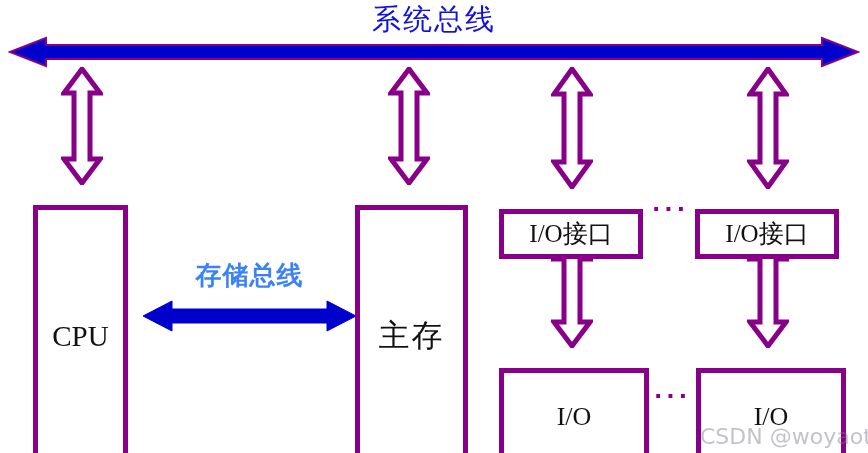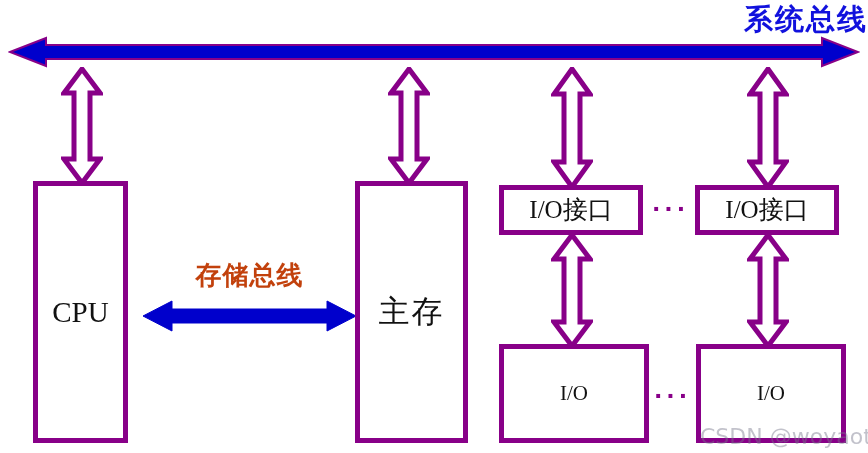--- a/index.html
+++ b/index.html
@@ -15,24 +15,24 @@
     overflow: hidden;
     font-family: "Liberation Serif", "DejaVu Serif", serif;
   }
 
   
   .title {
     position: absolute;
     left: 0;
     top: 2px;
     width: 868px;
-    text-align: right;
+    text-align: center;
     color: #1111dd;
     font-size: 29px;
-    font-weight: bold;
+    font-weight: normal;
     letter-spacing: 2px;
     font-family: "DejaVu Sans", "Liberation Sans", sans-serif;
     line-height: 34px;
     white-space: nowrap;
   }
 
   
   .sysbus {
     position: absolute;
     left: 8px;
@@ -50,53 +50,54 @@
     width: 215px;
     height: 32px;
   }
   .membus svg { display: block; }
   .membus-label {
     position: absolute;
     left: 142px;
     top: 258px;
     width: 215px;
     text-align: center;
-    color: #c2410c;
+    color: #3b82f6;
     font-size: 26px;
     font-weight: bold;
     letter-spacing: 1px;
     font-family: "DejaVu Sans", "Liberation Sans", sans-serif;
     white-space: nowrap;
   }
 
   
   .box {
     position: absolute;
     box-sizing: border-box;
     border: 5px solid #880088;
     background: #ffffff;
     display: flex;
     align-items: center;
     justify-content: center;
     text-align: center;
     color: #111111;
+    margin-top: 24px;
   }
   .box .lbl { display: block; line-height: 1.18; }
 
   #box-cpu   { left: 33px;  top: 181px; width: 95px;  height: 262px; }
   #box-mem   { left: 355px; top: 181px; width: 113px; height: 262px; justify-content: center; }
   #box-if1   { left: 499px; top: 185px; width: 144px; height: 50px; }
   #box-if2   { left: 695px; top: 185px; width: 144px; height: 50px; }
   #box-dev1  { left: 499px; top: 344px; width: 150px; height: 99px; }
   #box-dev2  { left: 696px; top: 344px; width: 150px; height: 99px; }
 
   #box-cpu .lbl  { font-size: 29px; }
   #box-mem .lbl  { font-size: 31px; letter-spacing: 2px; }
   #box-if1 .lbl, #box-if2 .lbl { font-size: 25px; white-space: nowrap; }
-  #box-dev1 .lbl, #box-dev2 .lbl { font-size: 21px; }
+  #box-dev1 .lbl, #box-dev2 .lbl { font-size: 26px; }
   .dev-n { font-style: italic; }
 
   
   .varrow { position: absolute; }
   .varrow svg { display: block; }
 
   #va-cpu  { left: 61px;  top: 67px;  width: 42px; height: 118px; }
   #va-mem  { left: 388px; top: 67px;  width: 42px; height: 118px; }
   #va-if1  { left: 551px; top: 67px;  width: 42px; height: 122px; }
   #va-if2  { left: 747px; top: 67px;  width: 42px; height: 122px; }

